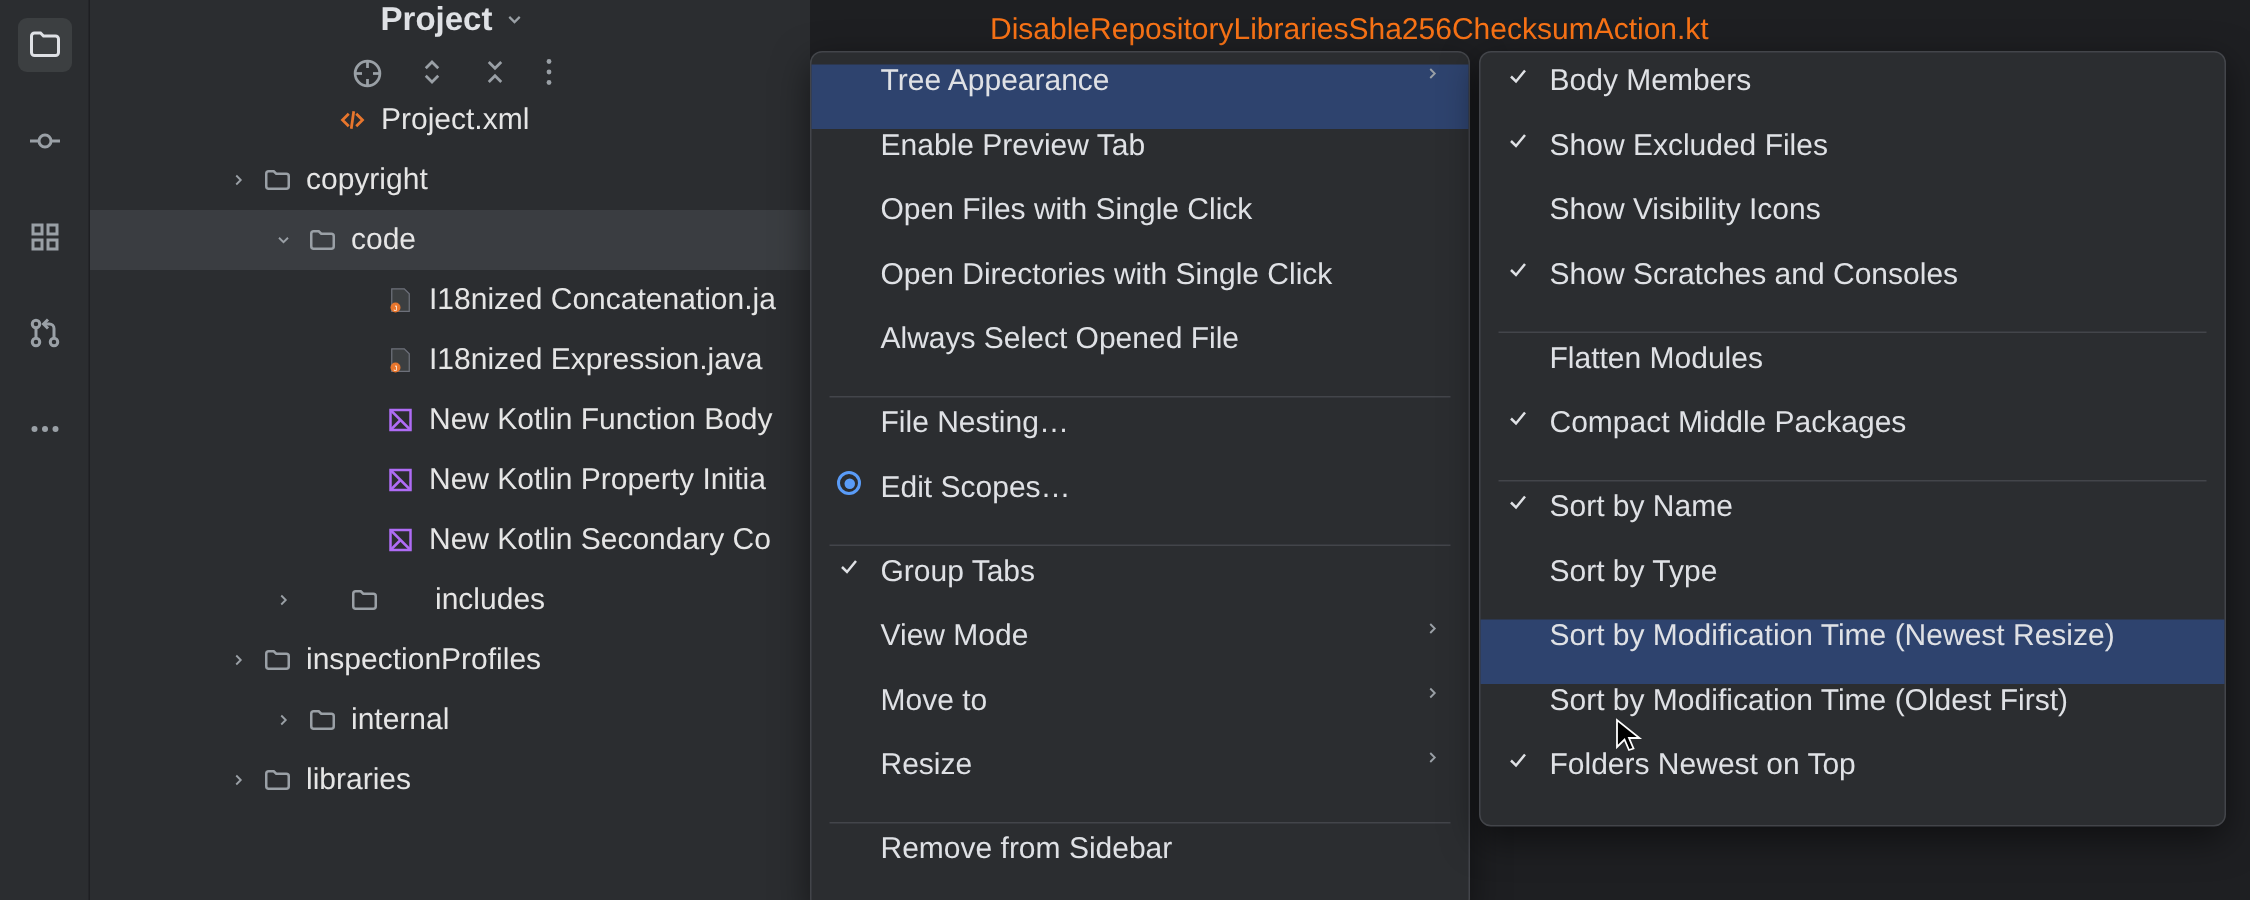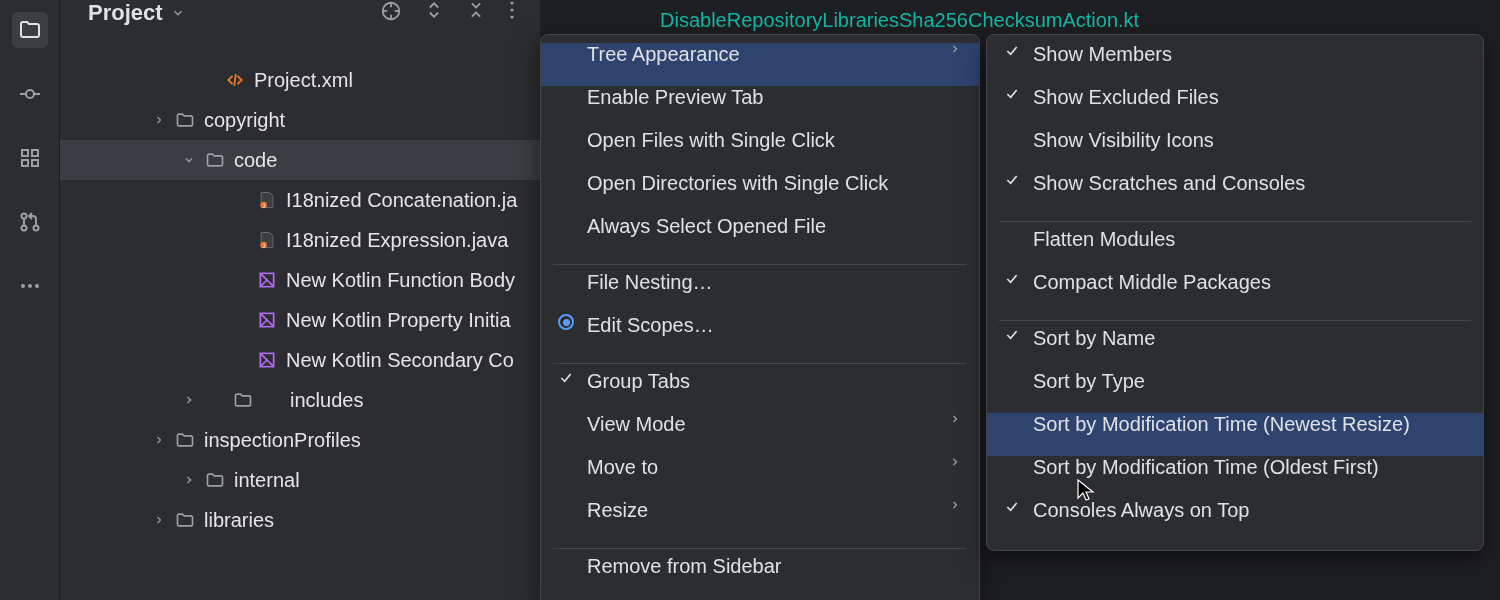--- a/index.html
+++ b/index.html
@@ -41,23 +41,24 @@
     .project-panel {
       position: absolute;
       left: 60px; top: 0;
       width: 480px;
       height: 600px;
       background: #2b2d30;
     }
     .panel-header {
       height: 60px;
       display: flex;
-      align-items: flex-start;
+      align-items: center;
       padding: 0 24px 0 28px;
       justify-content: space-between;
+      flex-direction: column;
     }
     .panel-title-wrap {
       display: flex;
       align-items: center;
       gap: 8px;
       font-weight: 600;
       font-size: 22px;
       color: #dfe1e5;
     }
     .panel-actions {
@@ -160,21 +161,21 @@
       left: 1076px;
       top: 478px;
       pointer-events: none;
     }
     .editor-peek {
       position: absolute;
       left: 540px;
       top: 0;
       right: 0;
       height: 40px;
-      color: #14b8a6;
+      color: #f97316;
       font-size: 20px;
       display: flex;
       align-items: center;
       padding-left: 120px;
       overflow: hidden;
       white-space: nowrap;
     }
     svg { display: block; }
   </style>
 </head>
@@ -492,21 +493,21 @@
       <span class="menu-label">Remove from Sidebar</span>
     </div>
   </div>
 <div class="context-menu menu2" id="menu2">
     <div class="menu-item">
       <span class="menu-check">
         <svg width="16" height="16" viewBox="0 0 24 24" fill="none" stroke="currentColor" stroke-width="2.5">
           <path d="M5 12l5 5 9-11"></path>
         </svg>
       </span>
-      <span class="menu-label">Show Members</span>
+      <span class="menu-label">Body Members</span>
     </div>
     <div class="menu-item">
       <span class="menu-check">
         <svg width="16" height="16" viewBox="0 0 24 24" fill="none" stroke="currentColor" stroke-width="2.5">
           <path d="M5 12l5 5 9-11"></path>
         </svg>
       </span>
       <span class="menu-label">Show Excluded Files</span>
     </div>
     <div class="menu-item">
@@ -554,21 +555,21 @@
     <div class="menu-item">
       <span class="menu-check"></span>
       <span class="menu-label">Sort by Modification Time (Oldest First)</span>
     </div>
     <div class="menu-item">
       <span class="menu-check">
         <svg width="16" height="16" viewBox="0 0 24 24" fill="none" stroke="currentColor" stroke-width="2.5">
           <path d="M5 12l5 5 9-11"></path>
         </svg>
       </span>
-      <span class="menu-label">Consoles Always on Top</span>
+      <span class="menu-label">Folders Newest on Top</span>
     </div>
   </div>
 
 <div class="cursor">
   <svg width="20" height="24" viewBox="0 0 20 24">
       <path d="M2 2 L2 20 L7 15 L10 22 L13 21 L10 14 L17 14 Z" fill="#000" stroke="#fff" stroke-width="1.2"></path>
     </svg>
 </div>
 
 </body></html>

